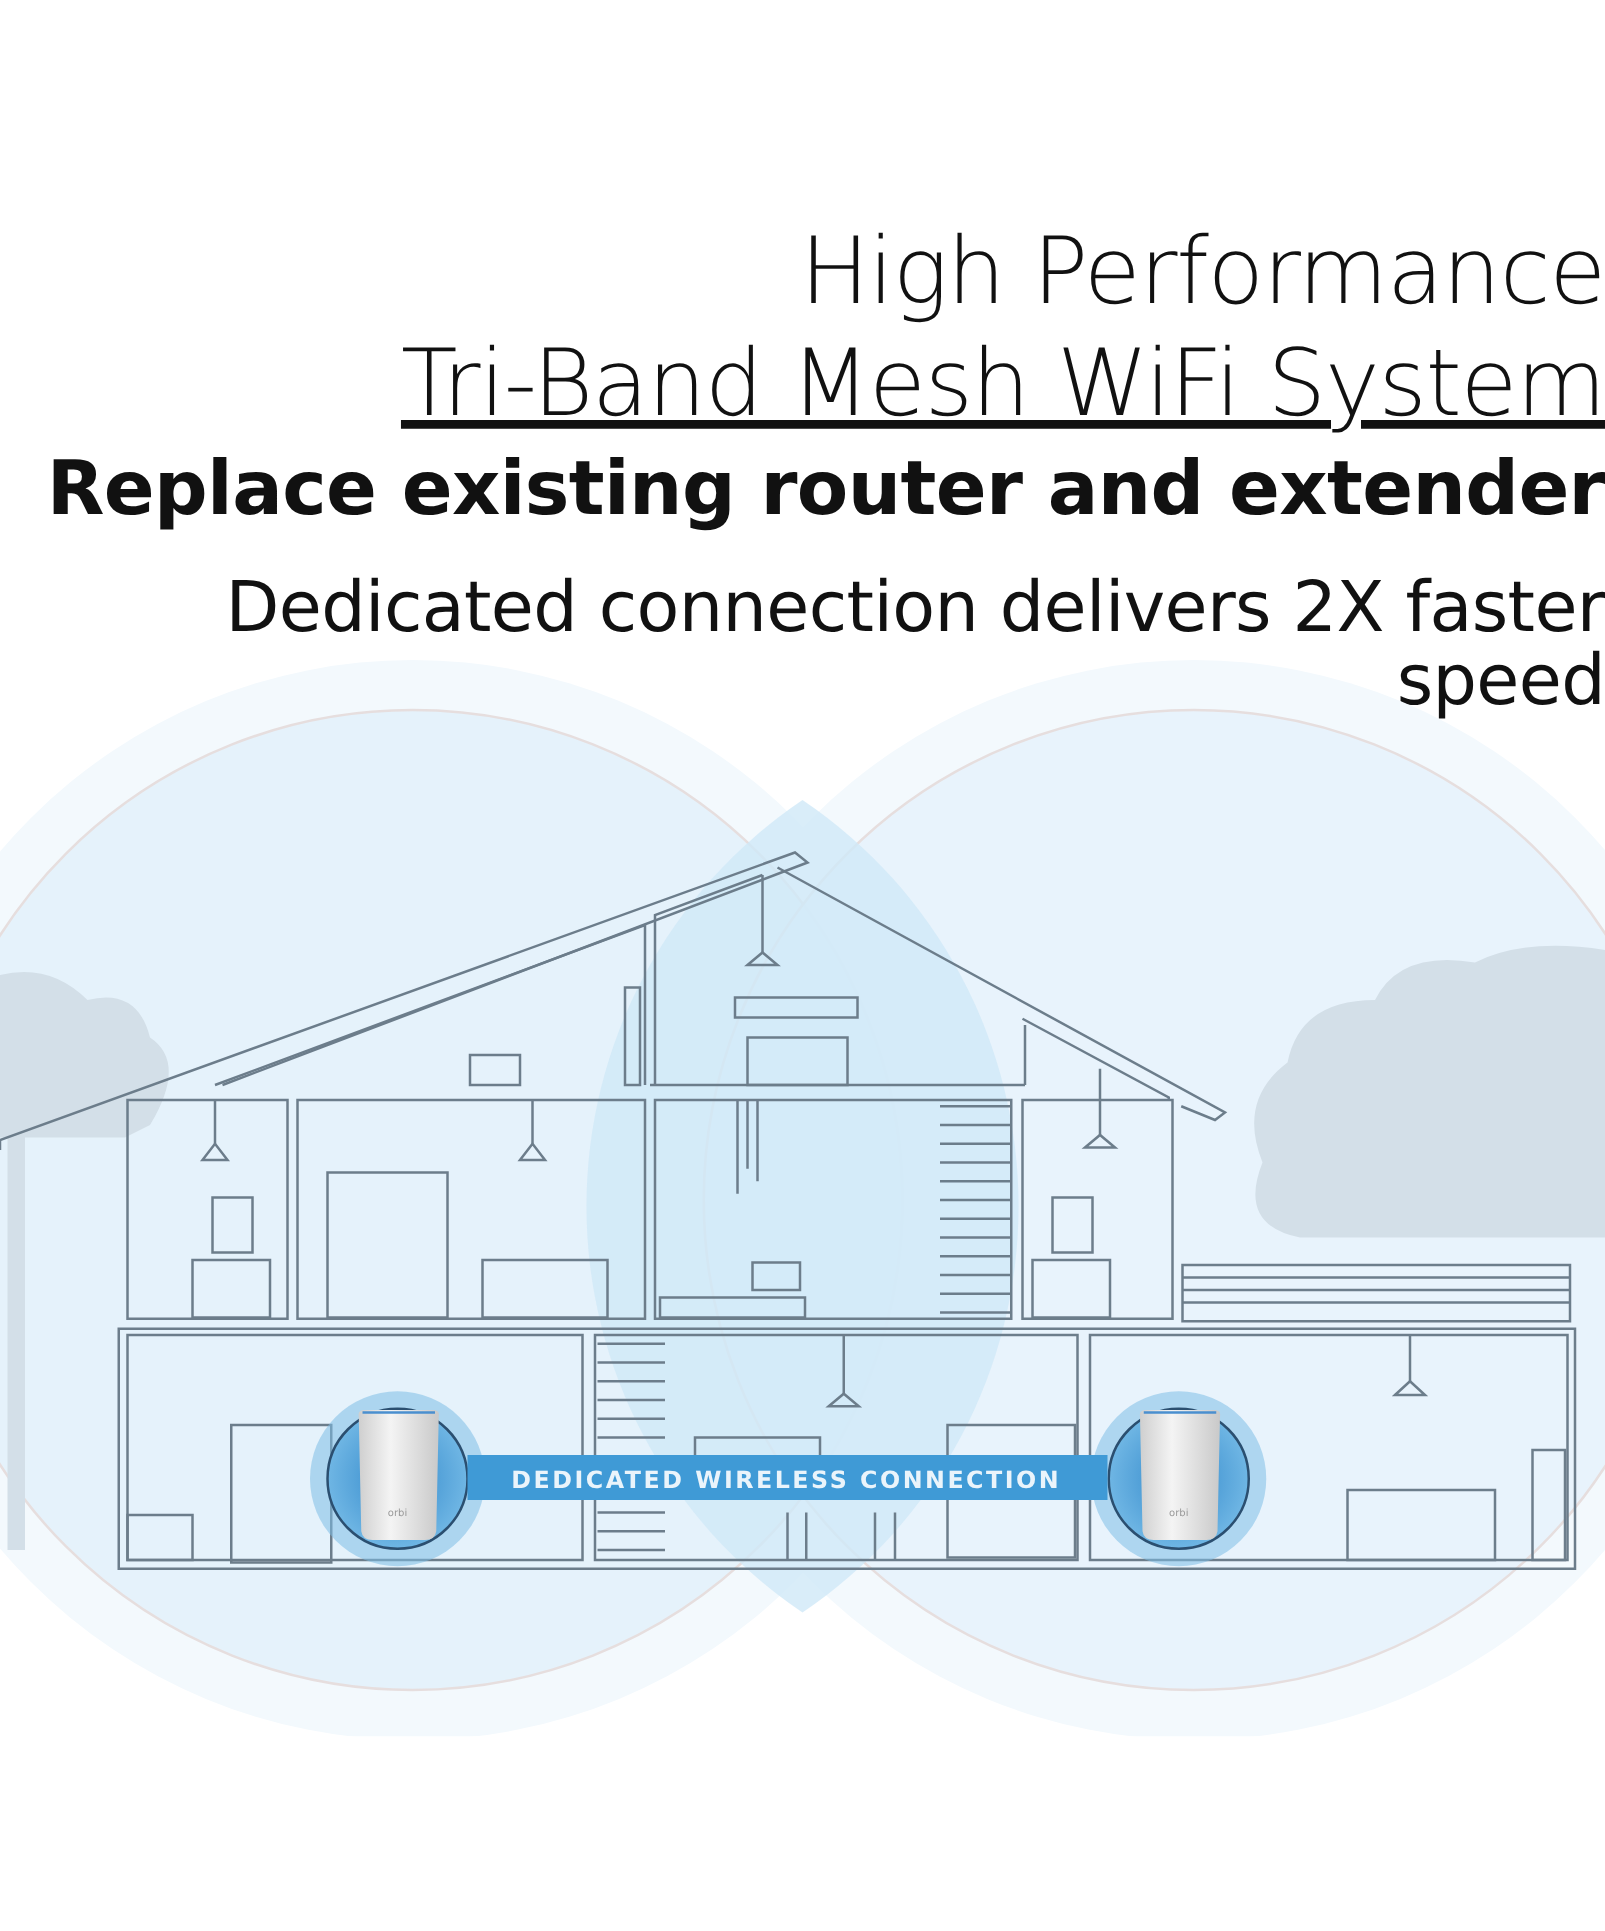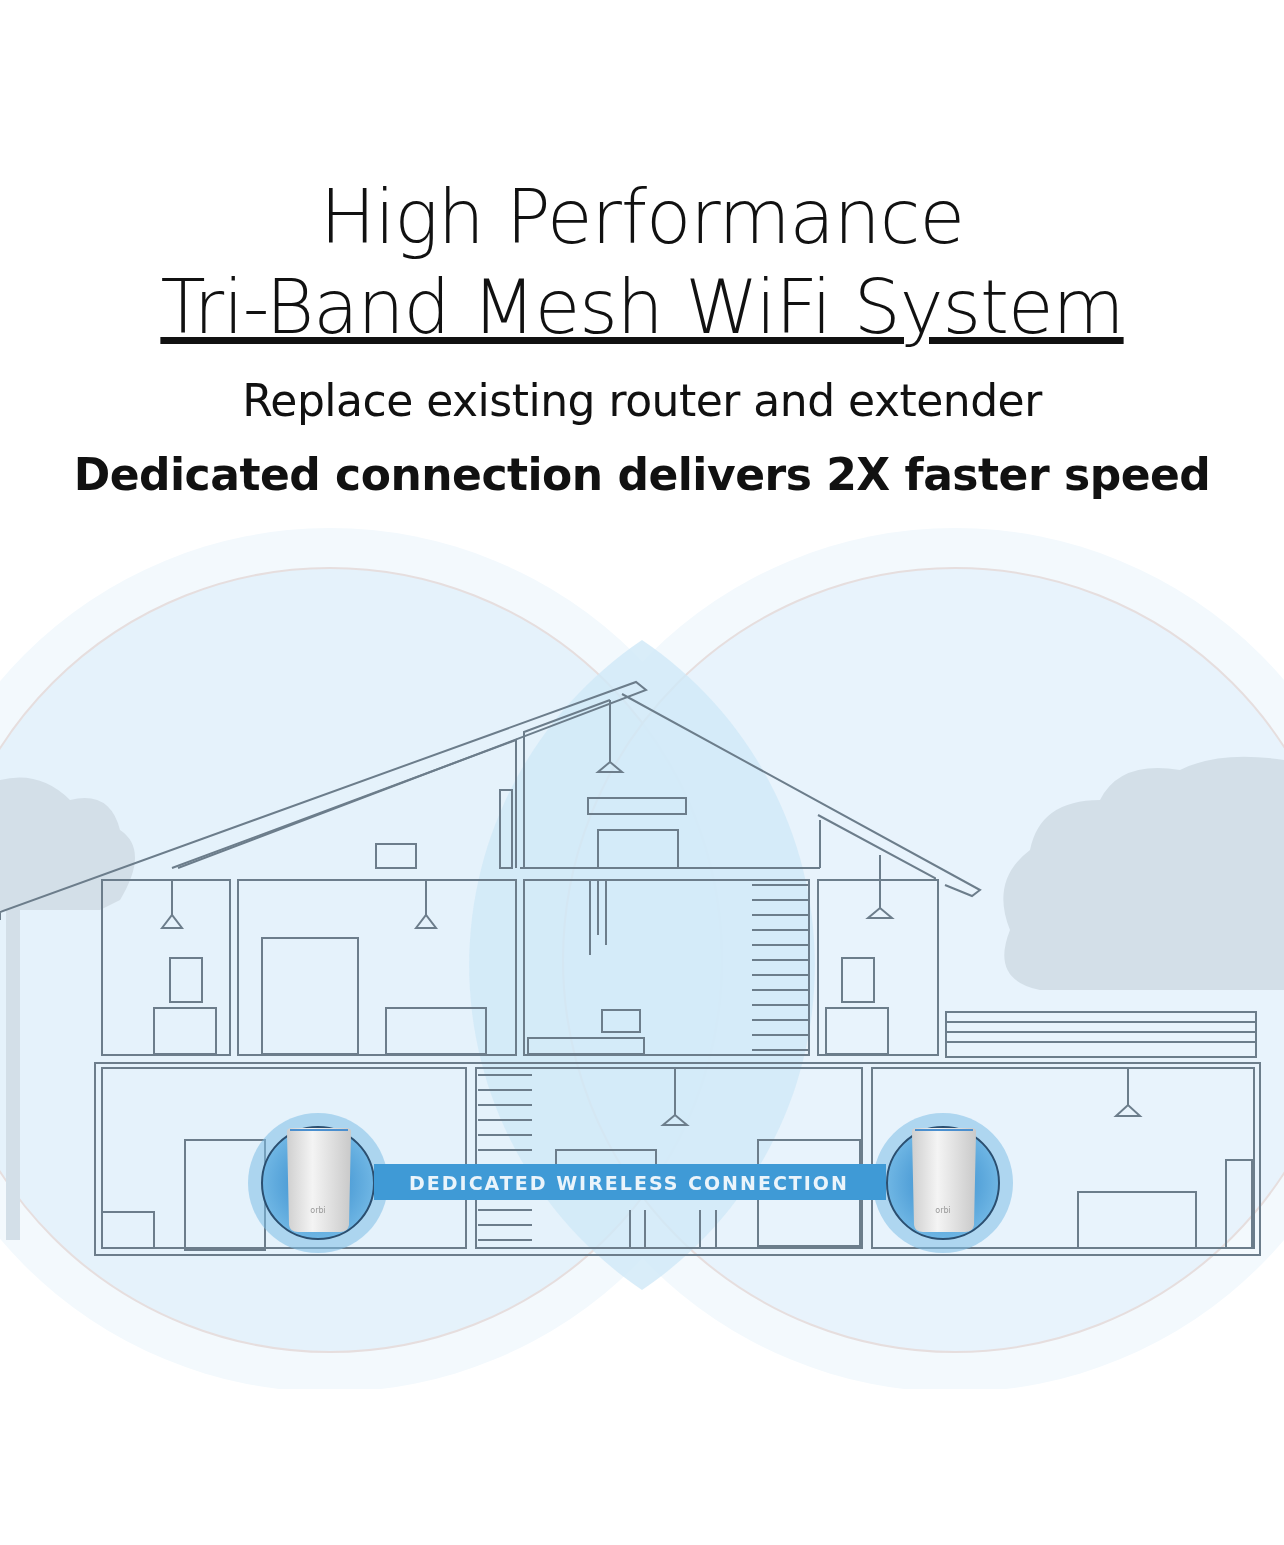--- a/index.html
+++ b/index.html
@@ -1,21 +1,21 @@
 <!DOCTYPE html>
 <html><head>
 <meta charset="utf-8">
 <style>
   html,body{margin:0;padding:0;background:#fff;}
   body{width:1284px;height:1545px;position:relative;overflow:hidden;font-family:"DejaVu Sans",sans-serif;}
-  .title{position:absolute;left:0;width:1284px;text-align:center;color:#111;font-family:"DejaVu Sans",sans-serif;font-weight:200;letter-spacing:-1px;}
+  .title{position:absolute;left:0;width:1284px;text-align:right;color:#111;font-family:"DejaVu Sans",sans-serif;font-weight:200;letter-spacing:-1px;}
   #t1{top:172px;font-size:74px;line-height:90px;}
   #t2{top:262px;font-size:74px;line-height:90px;text-decoration:underline;}
-  #s1{top:372px;font-size:44px;line-height:58px;font-weight:400;letter-spacing:-0.5px;}
-  #s2{top:446px;font-size:44px;line-height:58px;font-weight:700;letter-spacing:-0.5px;}
+  #s1{top:362px;font-size:60px;line-height:58px;font-weight:700;letter-spacing:-0.5px;}
+  #s2{top:458px;font-size:56px;line-height:58px;font-weight:400;letter-spacing:-0.5px;}
   svg#scene{position:absolute;left:0;top:520px;}
   .band-text{font-family:"DejaVu Sans",sans-serif;font-weight:bold;font-size:19px;letter-spacing:2px;fill:#eaf4fb;}
 </style>
 </head>
 <body>
 
 <div class="title" id="t1">High Performance</div>
 <div class="title" id="t2">Tri-Band Mesh WiFi System</div>
 <div class="title" id="s1">Replace existing router and extender</div>
 <div class="title" id="s2">Dedicated connection delivers 2X faster speed</div>

